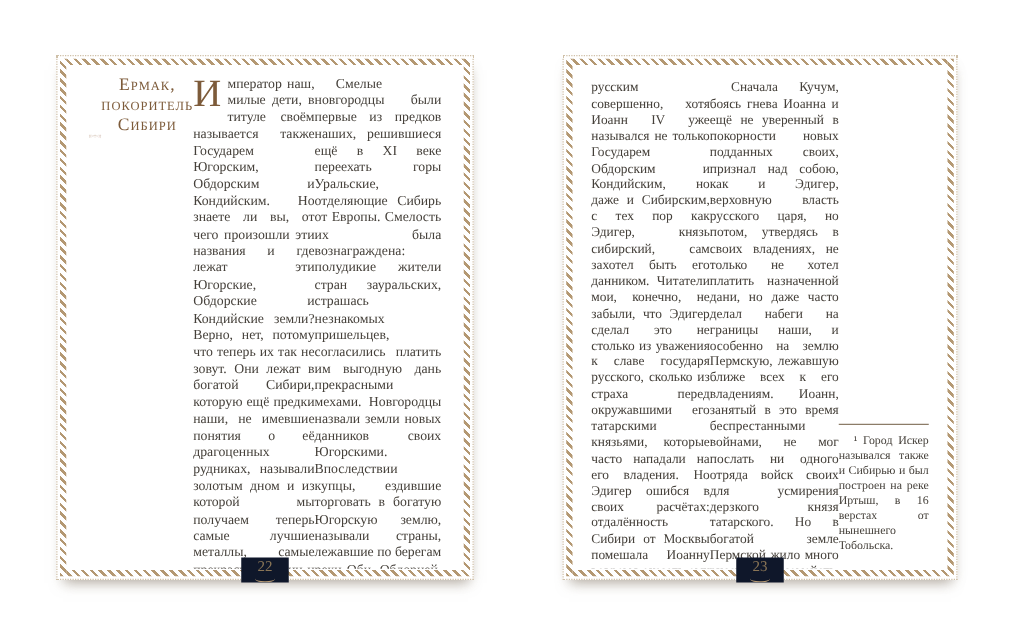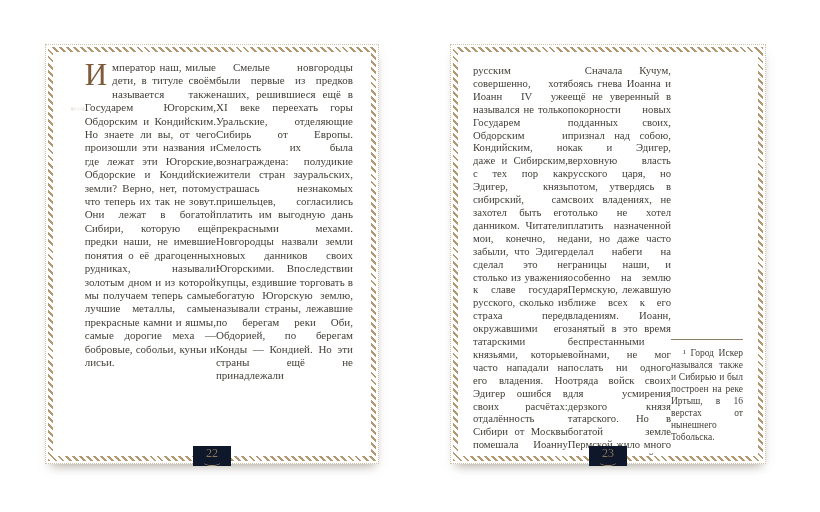--- a/index.html
+++ b/index.html
@@ -109,20 +109,21 @@
           <circle class="thin" cx="248" cy="63" r="10"></circle>
           <path class="thin" d="M248,57 v12 M243,63 h10 M244.5,59 l7,8 M251.5,59 l-7,8"></path>
           <path class="thin" d="M228,40 q6,4 6,8 M236,34 q4,8 0,20"></path>
         </g>
 
         <use href="#orn-half" transform="translate(272,0) scale(-1,1)"></use>
 
         <text x="136" y="49" text-anchor="middle">1582–1584 годы</text>
       </svg>
 
+      <h1 class="chapter-title">Ермак, покоритель Сибири</h1>
 
       <p class="body-par"><span class="dropcap">И</span><span>мператор наш, милые дети, в титуле своём называется также Государем Югорским, Обдорским и Кондийским. Но знаете ли вы, от чего произошли эти названия и где лежат эти Югорские, Обдорские и Кондийские земли? Верно, нет, потому что теперь их так не зовут. Они лежат в богатой Сибири, которую ещё предки наши, не имевшие понятия о её драгоценных рудниках, называли золотым дном и из которой мы получаем теперь самые лучшие металлы, самые прекрасные камни и яшмы, самые дорогие меха — бобровые, собольи, куньи и лисьи.</span></p>
 
       <p class="body-par indent">Смелые новгородцы были первые из предков наших, решившиеся ещё в XI веке переехать горы Уральские, отделяющие Сибирь от Европы. Смелость их была вознаграждена: полудикие жители стран зауральских, страшась незнакомых пришельцев, согласились платить им выгодную дань прекрасными мехами. Новгородцы назвали земли новых данников своих Югорскими. Впоследствии купцы, ездившие торговать в богатую Югорскую землю, называли страны, лежавшие по берегам реки Оби, Обдорией, по берегам Конды — Кондией. Но эти страны ещё не принадлежали</p>
     </div>
 
     <div class="page-number">22</div>
   </section>
 
   <section class="page page-right">

